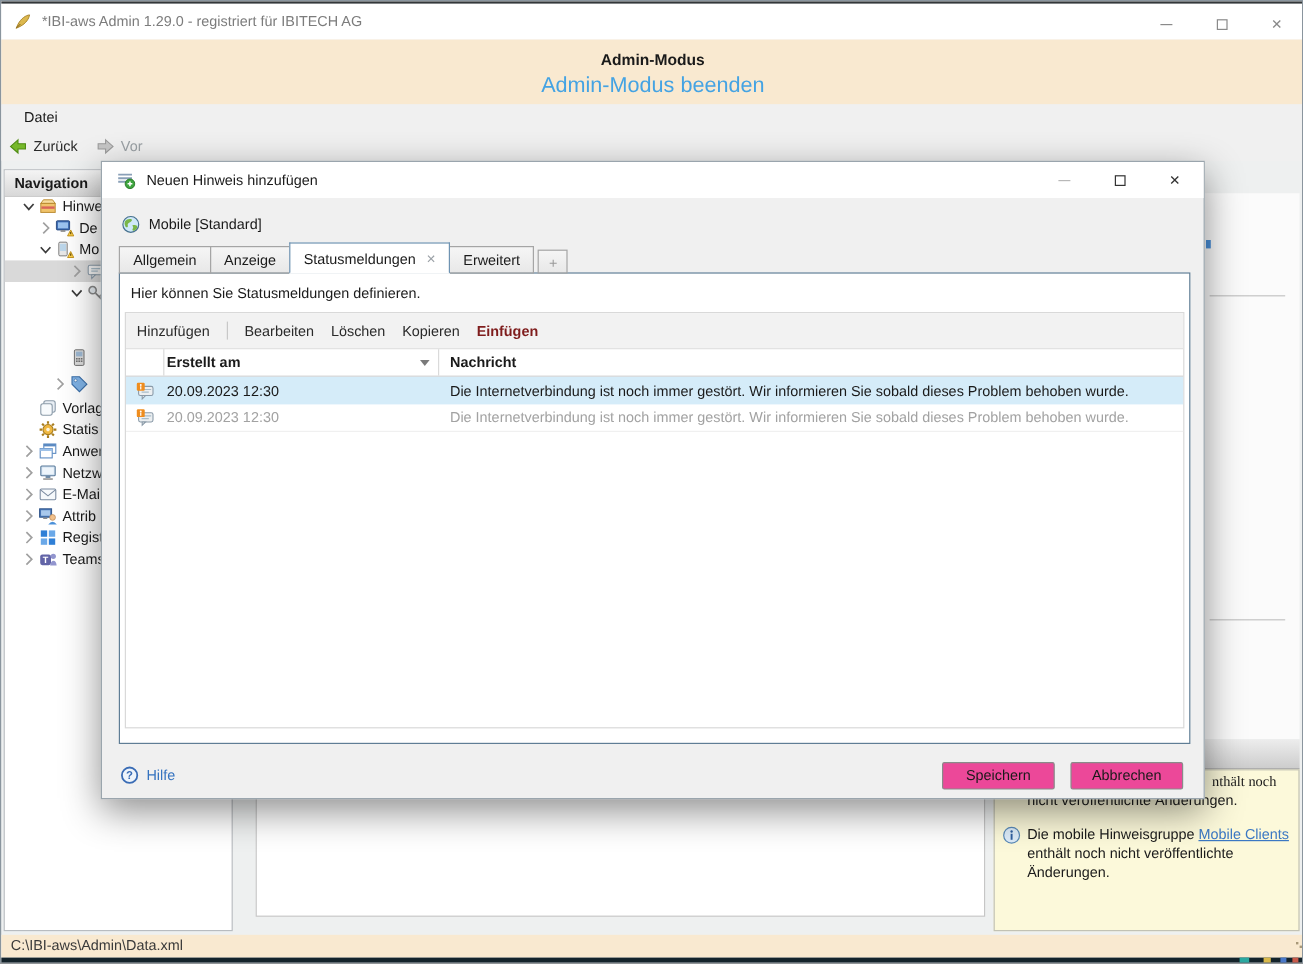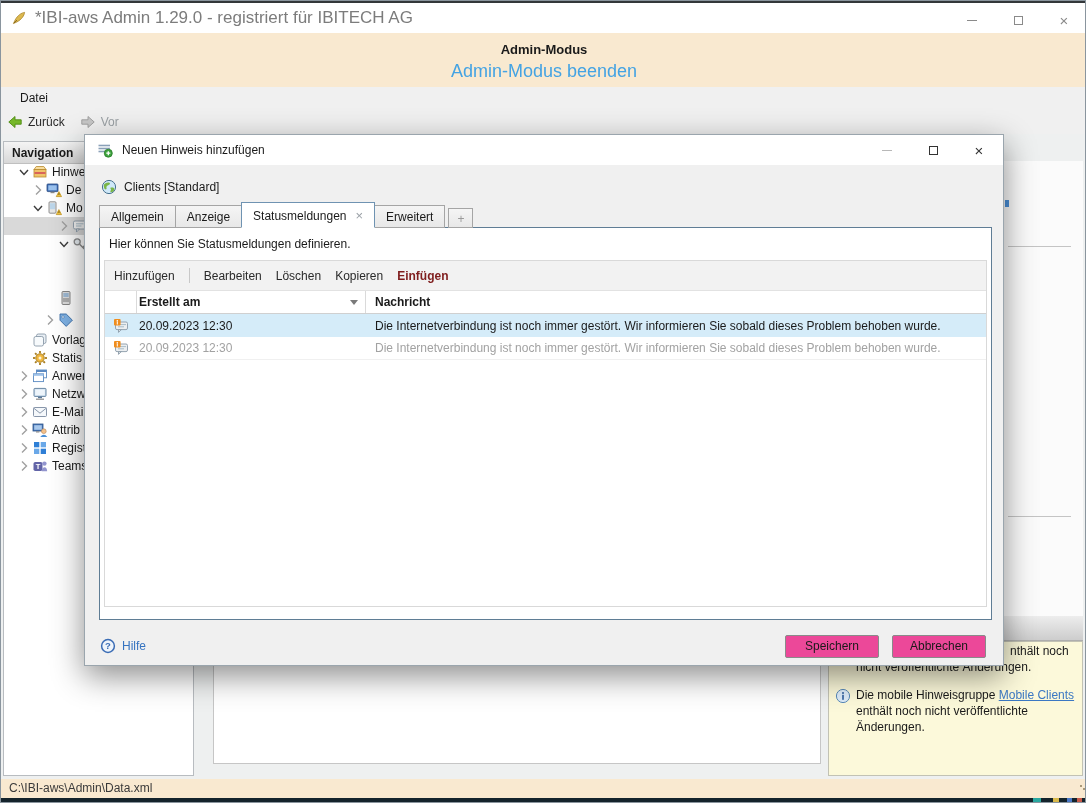--- a/index.html
+++ b/index.html
@@ -6,21 +6,21 @@
   html,body { background:#555; }
   .window {
     position:relative; width:1086px; height:803px; overflow:hidden;
     background:#eef0f0; border:1px solid #8a959e;
     font-family:"Liberation Sans", sans-serif; font-size:12px; color:#1a1a1a;
   }
   .abs { position:absolute; }
   
   .titlebar { left:0; top:0; width:1086px; height:32px; background:#fff;
     border-top:2px solid #33373a; display:flex; align-items:center; padding-left:10px; gap:8px; }
-  .titlebar .title { color:#7c7c7c; font-size:17px; }
+  .titlebar .title { color:#7c7c7c; font-size:12px; }
   .winbtns { position:absolute; right:0; top:2px; display:flex; }
   .winbtn { width:46px; height:30px; display:flex; align-items:center; justify-content:center; color:#8a8a8a; }
   .glyph-min { width:10px; border-top:1px solid currentColor; display:inline-block; }
   .glyph-max { width:9px; height:9px; border:1px solid currentColor; display:inline-block; }
   .glyph-close { font-size:15px; line-height:1; }
   
   .banner { left:0; top:32px; width:1086px; height:54px; background:#f9e9d0; text-align:center; }
   .banner-title { margin-top:9px; font-weight:bold; font-size:13px; }
   .banner-link { display:inline-block; margin-top:4px; color:#44a3e3; font-size:18px; cursor:pointer; }
   
@@ -363,21 +363,21 @@
               <circle cx="12.4" cy="5.6" r="2.2" fill="#9295ce"></circle>
               <path d="M9.8 13.2c.2-2.6 1.4-4 2.8-4 1.4 0 2.4 1.4 2.6 4z" fill="#9295ce"></path>
             </svg>
           </span>
           <span class="lbl">Teams</span>
         </div>
       </div>
   </div>
 
   <div class="yellow-panel abs">
-    <span class="frag" style="left:181px; top:2px;">nthält noch</span>
+    <span class="frag" style="left:181px; top:2px;font-family:Liberation Serif, serif;">nthält noch</span>
     <span class="frag" style="left:27px; top:18px;">nicht veröffentlichte Änderungen.</span>
     <span class="icon16 note-icon">
         <svg viewBox="0 0 16 16" xmlns="http://www.w3.org/2000/svg">
           <circle cx="8" cy="8" r="6.6" fill="#dcebf8" stroke="#5a8ab8" stroke-width="1"></circle>
           <circle cx="8" cy="4.9" r="1" fill="#2f5f9f"></circle>
           <rect x="7.2" y="6.8" width="1.6" height="5" fill="#2f5f9f"></rect>
         </svg>
       </span>
     <div class="note-text">
       <span>Die mobile Hinweisgruppe </span><a class="note-link">Mobile Clients</a><br>
@@ -412,21 +412,21 @@
     </div>
 
     <div class="sprache">
       <span class="icon16">
           <svg viewBox="0 0 16 16" xmlns="http://www.w3.org/2000/svg">
             <circle cx="8" cy="8" r="6.6" fill="#cfe8f8" stroke="#47718f" stroke-width="1"></circle>
             <path d="M3 5.5c1.5-2 4-2.5 5.5-1.8 1 .5.4 1.8-.8 2.2C6 6.5 5 7.6 5.5 9 6 10.3 4.6 11 3.6 10A6 6 0 0 1 3 5.5z" fill="#7ab648"></path>
             <path d="M10.5 8.5c1.6-.3 2.8.4 2.9 1.5.1 1.3-1.2 2.8-2.7 3.2-1.3.3-1.7-.8-1-1.7.6-.8.2-1.6-.2-2.1-.4-.6.1-.8 1-.9z" fill="#7ab648"></path>
           </svg>
         </span>
-      <span>Clients [Standard]</span>
+      <span>Mobile [Standard]</span>
     </div>
 
     <div class="tabs" id="dlg-tabs">
         <div class="tab">
           <span>Allgemein</span>
         </div>
         <div class="tab">
           <span>Anzeige</span>
         </div>
         <div class="tab active">

